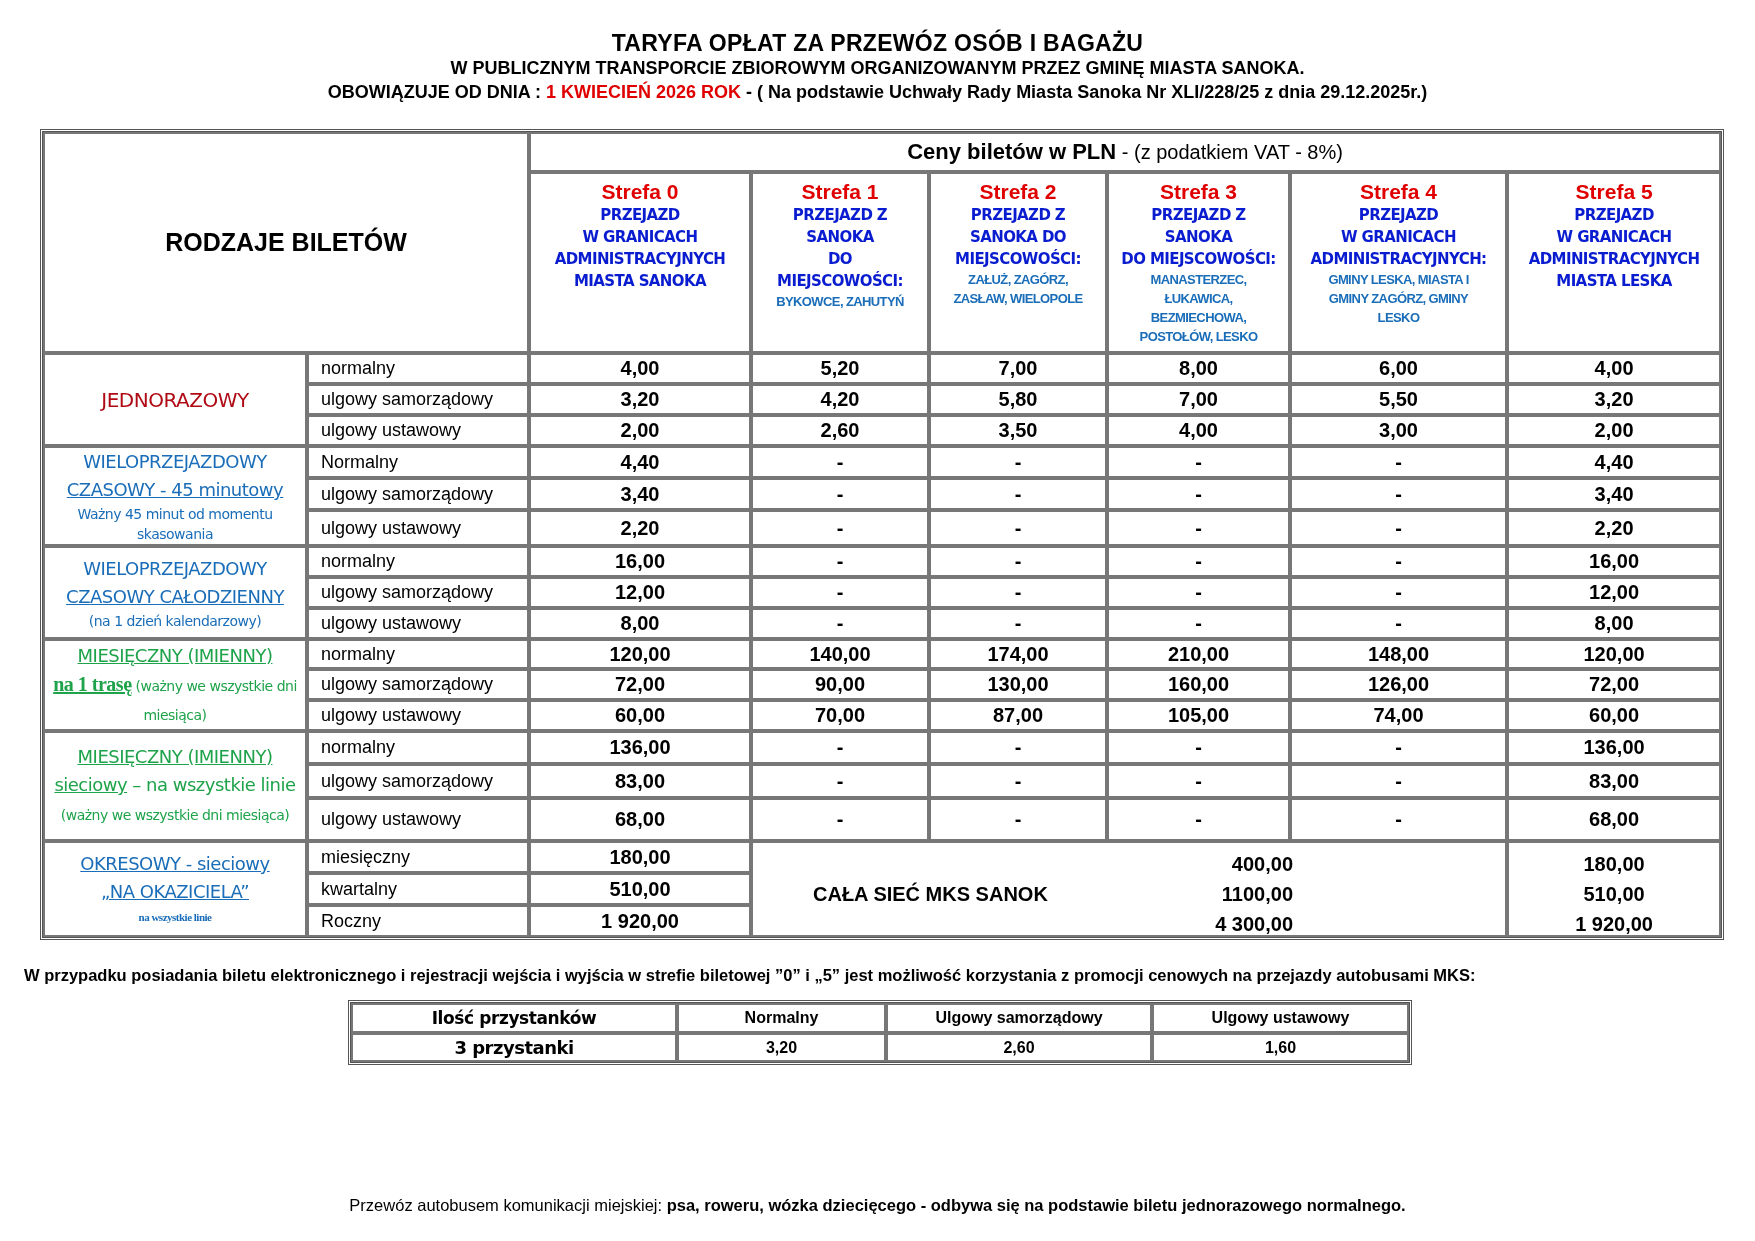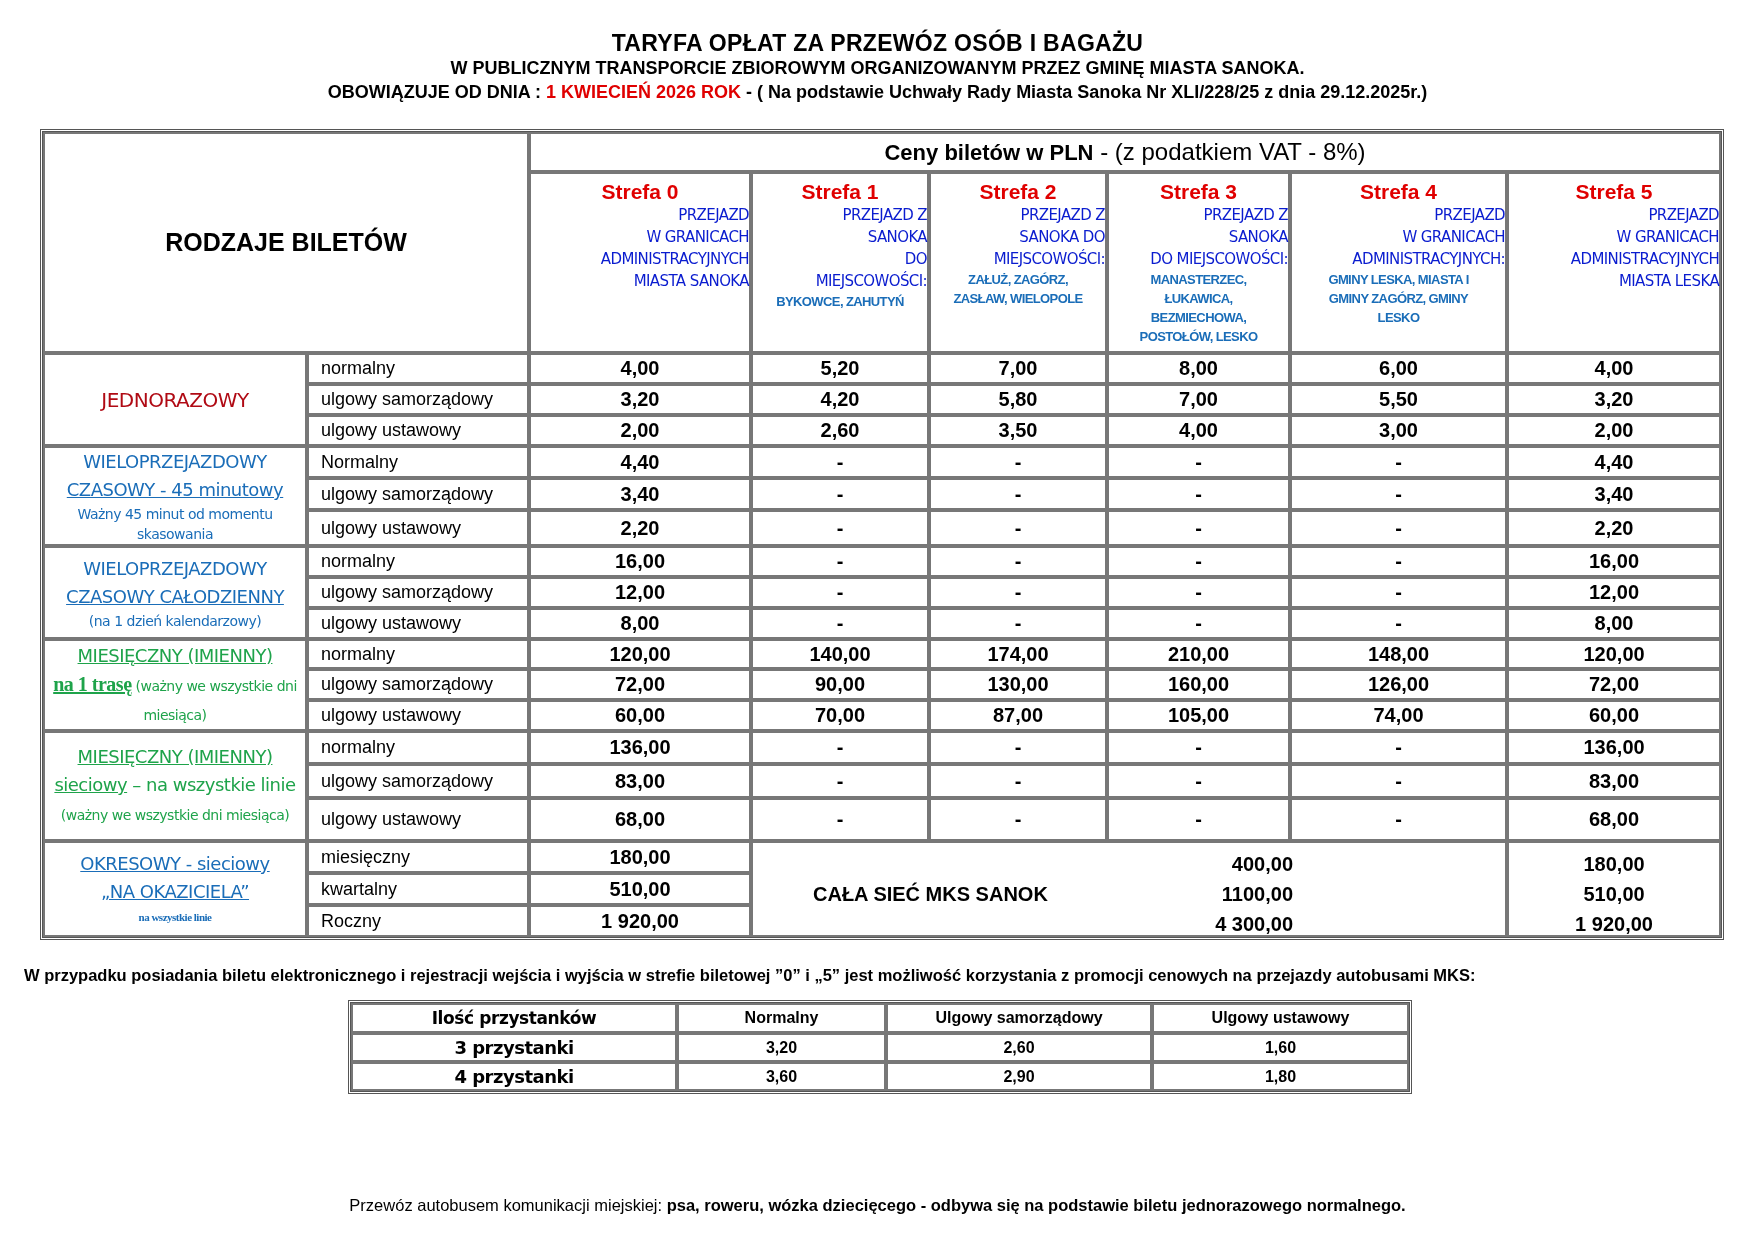--- a/index.html
+++ b/index.html
@@ -8,24 +8,24 @@
   .title{left:0;width:1755px;text-align:center;}
   .t1{top:30px;font-size:23px;font-weight:bold;letter-spacing:0.3px;}
   .t2{top:58px;font-size:18px;font-weight:bold;}
   .t3{top:82px;font-size:18px;font-weight:bold;}
   .red{color:#e00000;}
   table{border-collapse:separate;border-spacing:0;}
   #main{position:absolute;left:40px;top:129px;width:1678px;border:3px double #555;table-layout:fixed;}
   #main td{border:2px solid #777;padding:0;text-align:center;vertical-align:middle;}
   .big-head{font-size:25px;font-weight:bold;}
   .price-head{font-size:22px;font-weight:bold;height:36px;}
-  .price-head .sub{font-size:24px;font-weight:normal;}
+  .price-head .sub{font-size:20px;font-weight:normal;}
   .zone{vertical-align:top !important;padding-top:6px !important;}
   .zone-name{color:#e00000;font-size:21px;font-weight:bold;font-family:"Liberation Sans",sans-serif;}
-  .zone-desc{color:#0a1ccf;font-size:15px;font-weight:normal;line-height:22px;font-family:"DejaVu Sans",sans-serif;letter-spacing:-0.6px;text-align:right;}
+  .zone-desc{color:#0a1ccf;font-size:15px;font-weight:bold;line-height:22px;font-family:"DejaVu Sans",sans-serif;letter-spacing:-0.6px;}
   .zone-places{color:#1a6db8;font-size:13px;font-weight:bold;line-height:19px;font-family:Liberation Sans, sans-serif;letter-spacing:-0.6px;}
   .sub-lbl{text-align:left !important;padding-left:12px !important;font-size:18px;}
   .val{font-size:20px;font-weight:bold;}
   .grp{font-family:"DejaVu Sans",sans-serif;letter-spacing:-0.5px;}
   .g-red{color:#b00a14;font-size:20px;}
   .g-blue{color:#1a6db8;font-size:18px;line-height:28px;}
   .g-blue .small{font-size:14px;line-height:20px;}
   .g-green{color:#1ea34a;font-size:18px;line-height:28px;}
   .g-green .small{font-size:14px;}
   .u{text-decoration:underline;}
@@ -324,24 +324,18 @@
         <td class="sh2">Ulgowy ustawowy</td>
       </tr>
   </tbody>
     <tbody id="small-body">
       <tr>
         <td class="sl">3 przystanki</td>
         <td class="sv">3,20</td>
         <td class="sv">2,60</td>
         <td class="sv">1,60</td>
       </tr>
-      <tr>
-        <td class="sl">4 przystanki</td>
-        <td class="sv">3,60</td>
-        <td class="sv">2,90</td>
-        <td class="sv">1,80</td>
-      </tr>
     </tbody>
 </table>
 
 <div class="abs footer">
   <span>Przewóz autobusem komunikacji miejskiej: </span><b>psa, roweru, wózka dziecięcego - odbywa się na podstawie biletu jednorazowego normalnego.</b>
 </div>
 
 </body></html>

